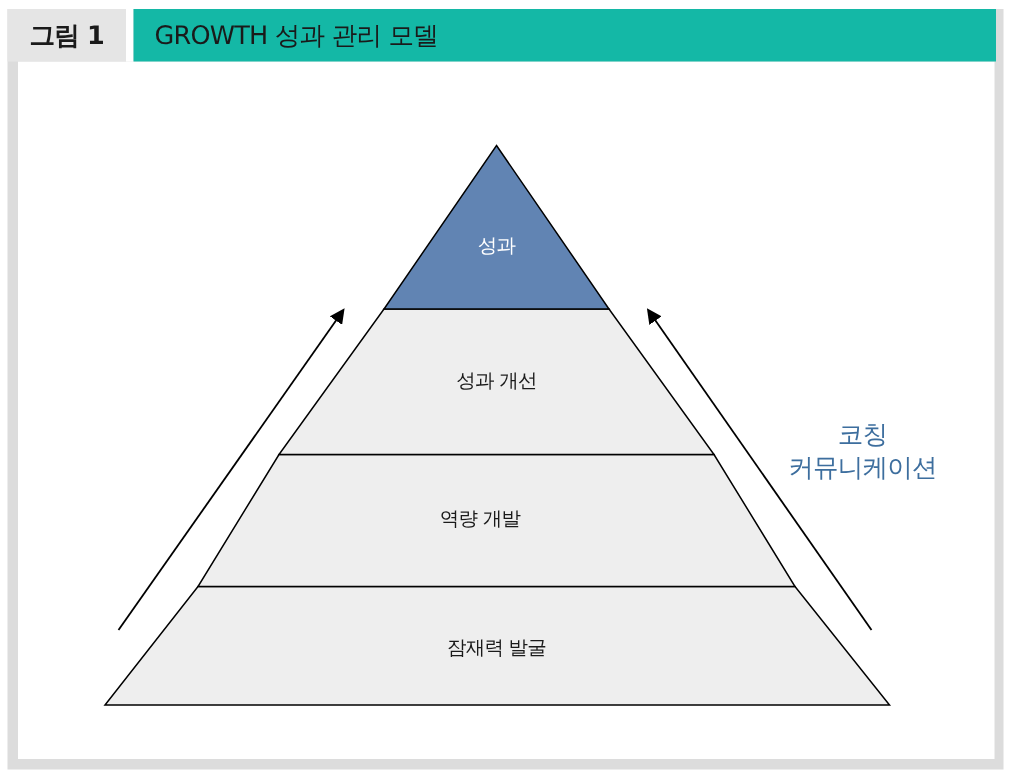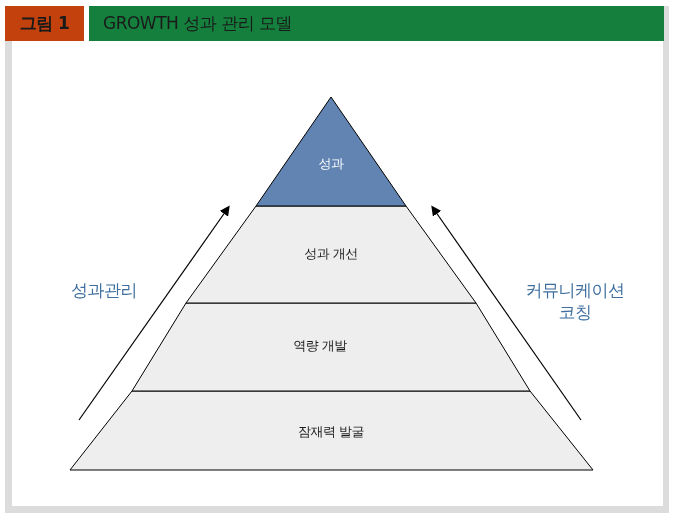--- a/index.html
+++ b/index.html
@@ -3,25 +3,25 @@
   <meta charset="utf-8">
   <style>
     html, body { margin: 0; padding: 0; background: #ffffff; }
     body { width: 674px; height: 522px; position: relative; overflow: hidden;
            font-family: "DejaVu Sans", "Liberation Sans", sans-serif; }
     .frame { position: absolute; left: 5px; top: 6px; width: 664px; height: 507px;
              background: #dcdcdc; }
     .inner { position: absolute; left: 12px; top: 41px; width: 651px; height: 465px;
              background: #ffffff; }
     .hdr-label { position: absolute; left: 5px; top: 6px; width: 79px; height: 35px;
-                 background: #c2410c; display: flex; align-items: center; justify-content: center;
+                 background: #e5e5e5; display: flex; align-items: center; justify-content: center;
                  font-size: 17px; font-weight: bold; color: #1a1a1a; letter-spacing: -0.5px; }
     .hdr-gap { position: absolute; left: 84px; top: 6px; width: 5px; height: 35px; background: #ffffff; }
     .hdr-title { position: absolute; left: 89px; top: 6px; width: 575px; height: 35px;
-                 background: #15803d; display: flex; align-items: center; padding-left: 14px;
+                 background: #14b8a6; display: flex; align-items: center; padding-left: 14px;
                  box-sizing: border-box; font-size: 17px; color: #1a1a1a; letter-spacing: -0.5px; }
     svg.diagram { position: absolute; left: 0; top: 0; }
     .layer-label { position: absolute; font-size: 13px; color: #1a1a1a; text-align: center;
                    letter-spacing: -0.5px; transform: translateX(-50%); white-space: nowrap; }
     .layer-label.top { color: #ffffff; }
     .side-label { position: absolute; font-size: 17px; color: #3d6e9e; text-align: center;
                   line-height: 22px; transform: translateX(-50%); white-space: nowrap; letter-spacing: -0.5px; }
   </style>
 </head>
 <body>
@@ -51,18 +51,17 @@
   <line x1="79" y1="420" x2="228" y2="208" stroke="#000" stroke-width="1.2" marker-end="url(#arrowhead)"></line>
   <line x1="581" y1="420" x2="433" y2="208" stroke="#000" stroke-width="1.2" marker-end="url(#arrowhead)"></line>
 </svg>
 
 <div class="layer-label top" style="left:331px; top:155px;">성과</div>
 <div class="layer-label" style="left:331px; top:245px;">성과 개선</div>
 <div class="layer-label" style="left:320px; top:337px;">역량 개발</div>
 <div class="layer-label" style="left:331px; top:423px;">잠재력 발굴</div>
 
 <div class="side-label" style="left:104px; top:279px;">
-  <div>성과관리</div>
 </div>
 <div class="side-label" style="left:575px; top:279px;">
+  <div>코칭</div>
   <div>커뮤니케이션</div>
-  <div>코칭</div>
 </div>
 
 </body></html>

